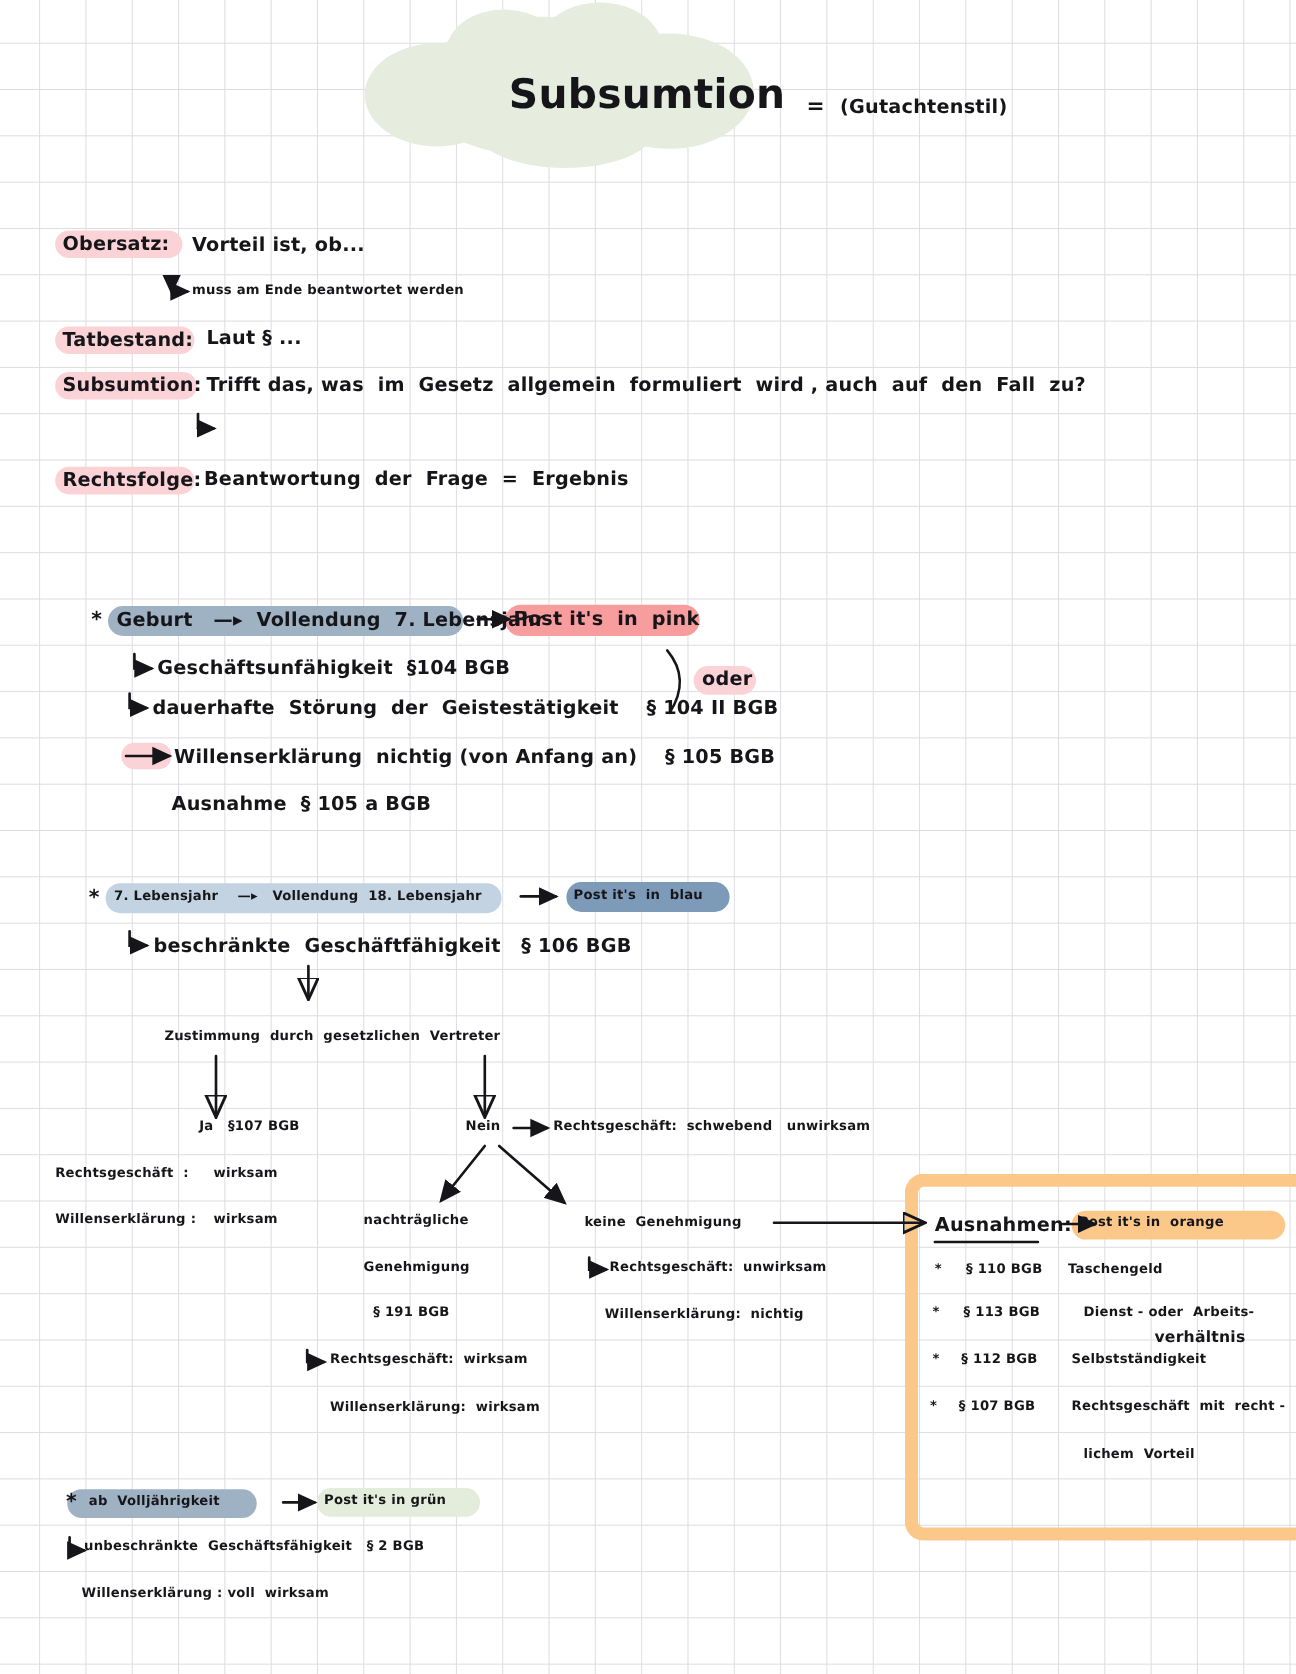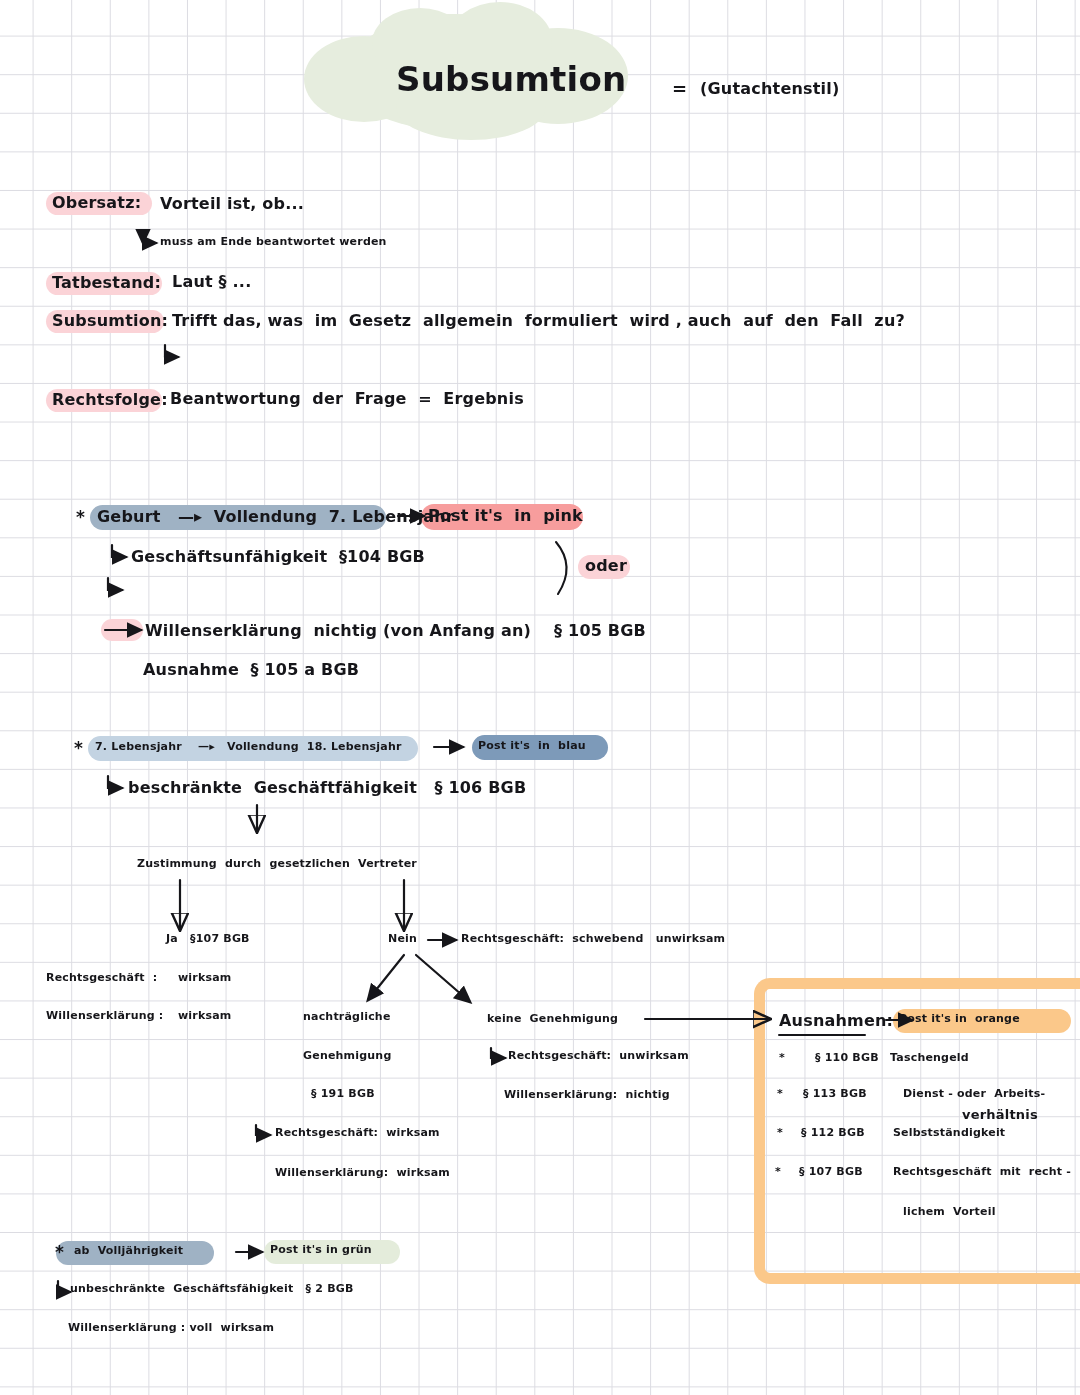--- a/index.html
+++ b/index.html
@@ -24,21 +24,21 @@
   #sheet{position:absolute;inset:0;z-index:2;}
 
   .t{position:absolute;white-space:pre;line-height:1;}
   .hw{font-family:"DejaVu Sans", sans-serif;font-weight:700;letter-spacing:.2px;}
 
   
   .s15{font-size:11px;}
   .s16{font-size:16px;}
   .s17{font-size:17px;}
   .s18{font-size:18px;}
-  .s34{font-size:34px;}
+  .s34{font-size:34px;margin-left:28px;}
 
   
   .hl{position:absolute;z-index:1;border-radius:14px;}
   .hl-pinklabel{background:#fbd3d7;}
   .hl-salmon{background:#f79d9d;}
   .hl-bluegray{background:#9fb2c4;}
   .hl-bluelight{background:#c3d3e2;}
   .hl-bluedeep{background:#7d9ab9;}
   .hl-green{background:#e4ecdb;}
   .hl-orange{background:#fbc88a;}
@@ -183,20 +183,21 @@
   <div class="t hw s16" style="left:172px;top:313px;">Trifft das, was  im  Gesetz  allgemein  formuliert  wird , auch  auf  den  Fall  zu?</div>
 
   <div class="t hw s16" style="left:52px;top:392px;">Rechtsfolge:</div>
   <div class="t hw s16" style="left:170px;top:391px;">Beantwortung  der  Frage  =  Ergebnis</div>
 
   <div class="t hw s17" style="left:76px;top:509px;">*</div>
   <div class="t hw s16" style="left:97px;top:509px;">Geburt   —▸  Vollendung  7. Lebensjahr</div>
   <div class="t hw s16" style="left:428px;top:508px;">Post it's  in  pink</div>
 
   <div class="t hw s16" style="left:131px;top:549px;">Geschäftsunfähigkeit  §104 BGB</div>
+  <div class="t hw s16" style="left:127px;top:582px;">dauerhafte  Störung  der  Geistestätigkeit    § 104 II BGB</div>
   <div class="t hw s16" style="left:585px;top:558px;">oder</div>
   <div class="t hw s16" style="left:145px;top:623px;">Willenserklärung  nichtig (von Anfang an)    § 105 BGB</div>
   <div class="t hw s16" style="left:143px;top:662px;">Ausnahme  § 105 a BGB</div>
 
   <div class="t hw s17" style="left:74px;top:740px;">*</div>
   <div class="t hw s15" style="left:95px;top:741px;">7. Lebensjahr    —▸   Vollendung  18. Lebensjahr</div>
   <div class="t hw s15" style="left:478px;top:740px;">Post it's  in  blau</div>
 
   <div class="t hw s16" style="left:128px;top:780px;">beschränkte  Geschäftfähigkeit   § 106 BGB</div>
   <div class="t hw s15" style="left:137px;top:858px;">Zustimmung  durch  gesetzlichen  Vertreter</div>
@@ -217,21 +218,21 @@
   <div class="t hw s15" style="left:275px;top:1167px;">Willenserklärung:  wirksam</div>
 
   <div class="t hw s15" style="left:487px;top:1013px;">keine  Genehmigung</div>
   <div class="t hw s15" style="left:508px;top:1050px;text-align:right;">Rechtsgeschäft:  unwirksam</div>
   <div class="t hw s15" style="left:504px;top:1089px;">Willenserklärung:  nichtig</div>
 
   <div class="t hw s16" style="left:779px;top:1013px;">Ausnahmen:</div>
   <div class="t hw s15" style="left:899px;top:1013px;">Post it's in  orange</div>
 
   <div class="t hw s15" style="left:779px;top:1052px;">*</div>
-  <div class="t hw s15" style="left:805px;top:1052px;margin-left:10px;">§ 110 BGB</div>
+  <div class="t hw s15" style="left:805px;top:1052px;">§ 110 BGB</div>
   <div class="t hw s15" style="left:890px;top:1052px;">Taschengeld</div>
 
   <div class="t hw s15" style="left:777px;top:1088px;">*</div>
   <div class="t hw s15" style="left:803px;top:1088px;">§ 113 BGB</div>
   <div class="t hw s15" style="left:903px;top:1088px;">Dienst - oder  Arbeits-</div>
   <div class="t hw s13" style="left:962px;top:1108px;font-size:13px;">verhältnis</div>
 
   <div class="t hw s15" style="left:777px;top:1127px;">*</div>
   <div class="t hw s15" style="left:801px;top:1127px;">§ 112 BGB</div>
   <div class="t hw s15" style="left:893px;top:1127px;">Selbstständigkeit</div>

